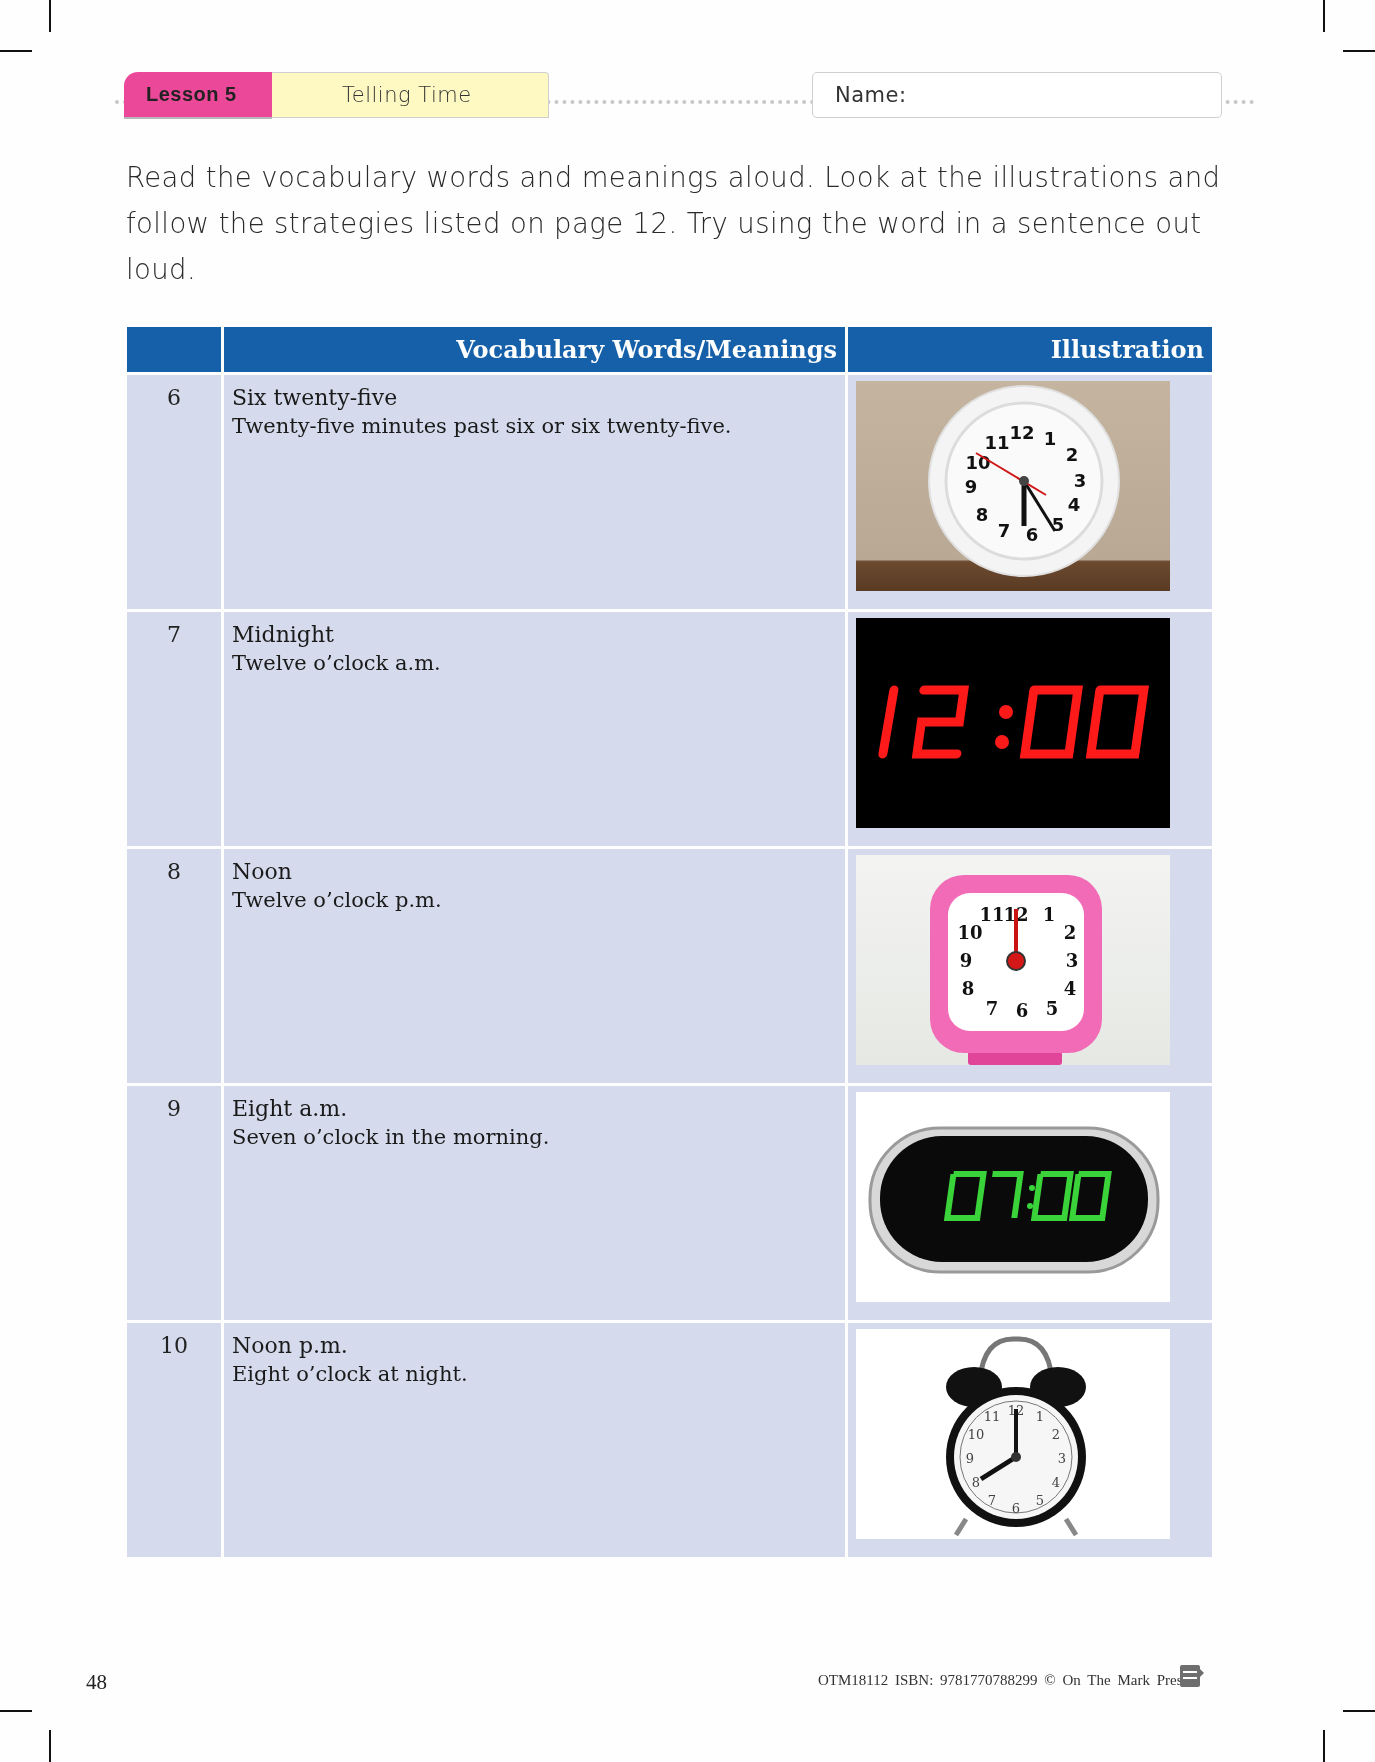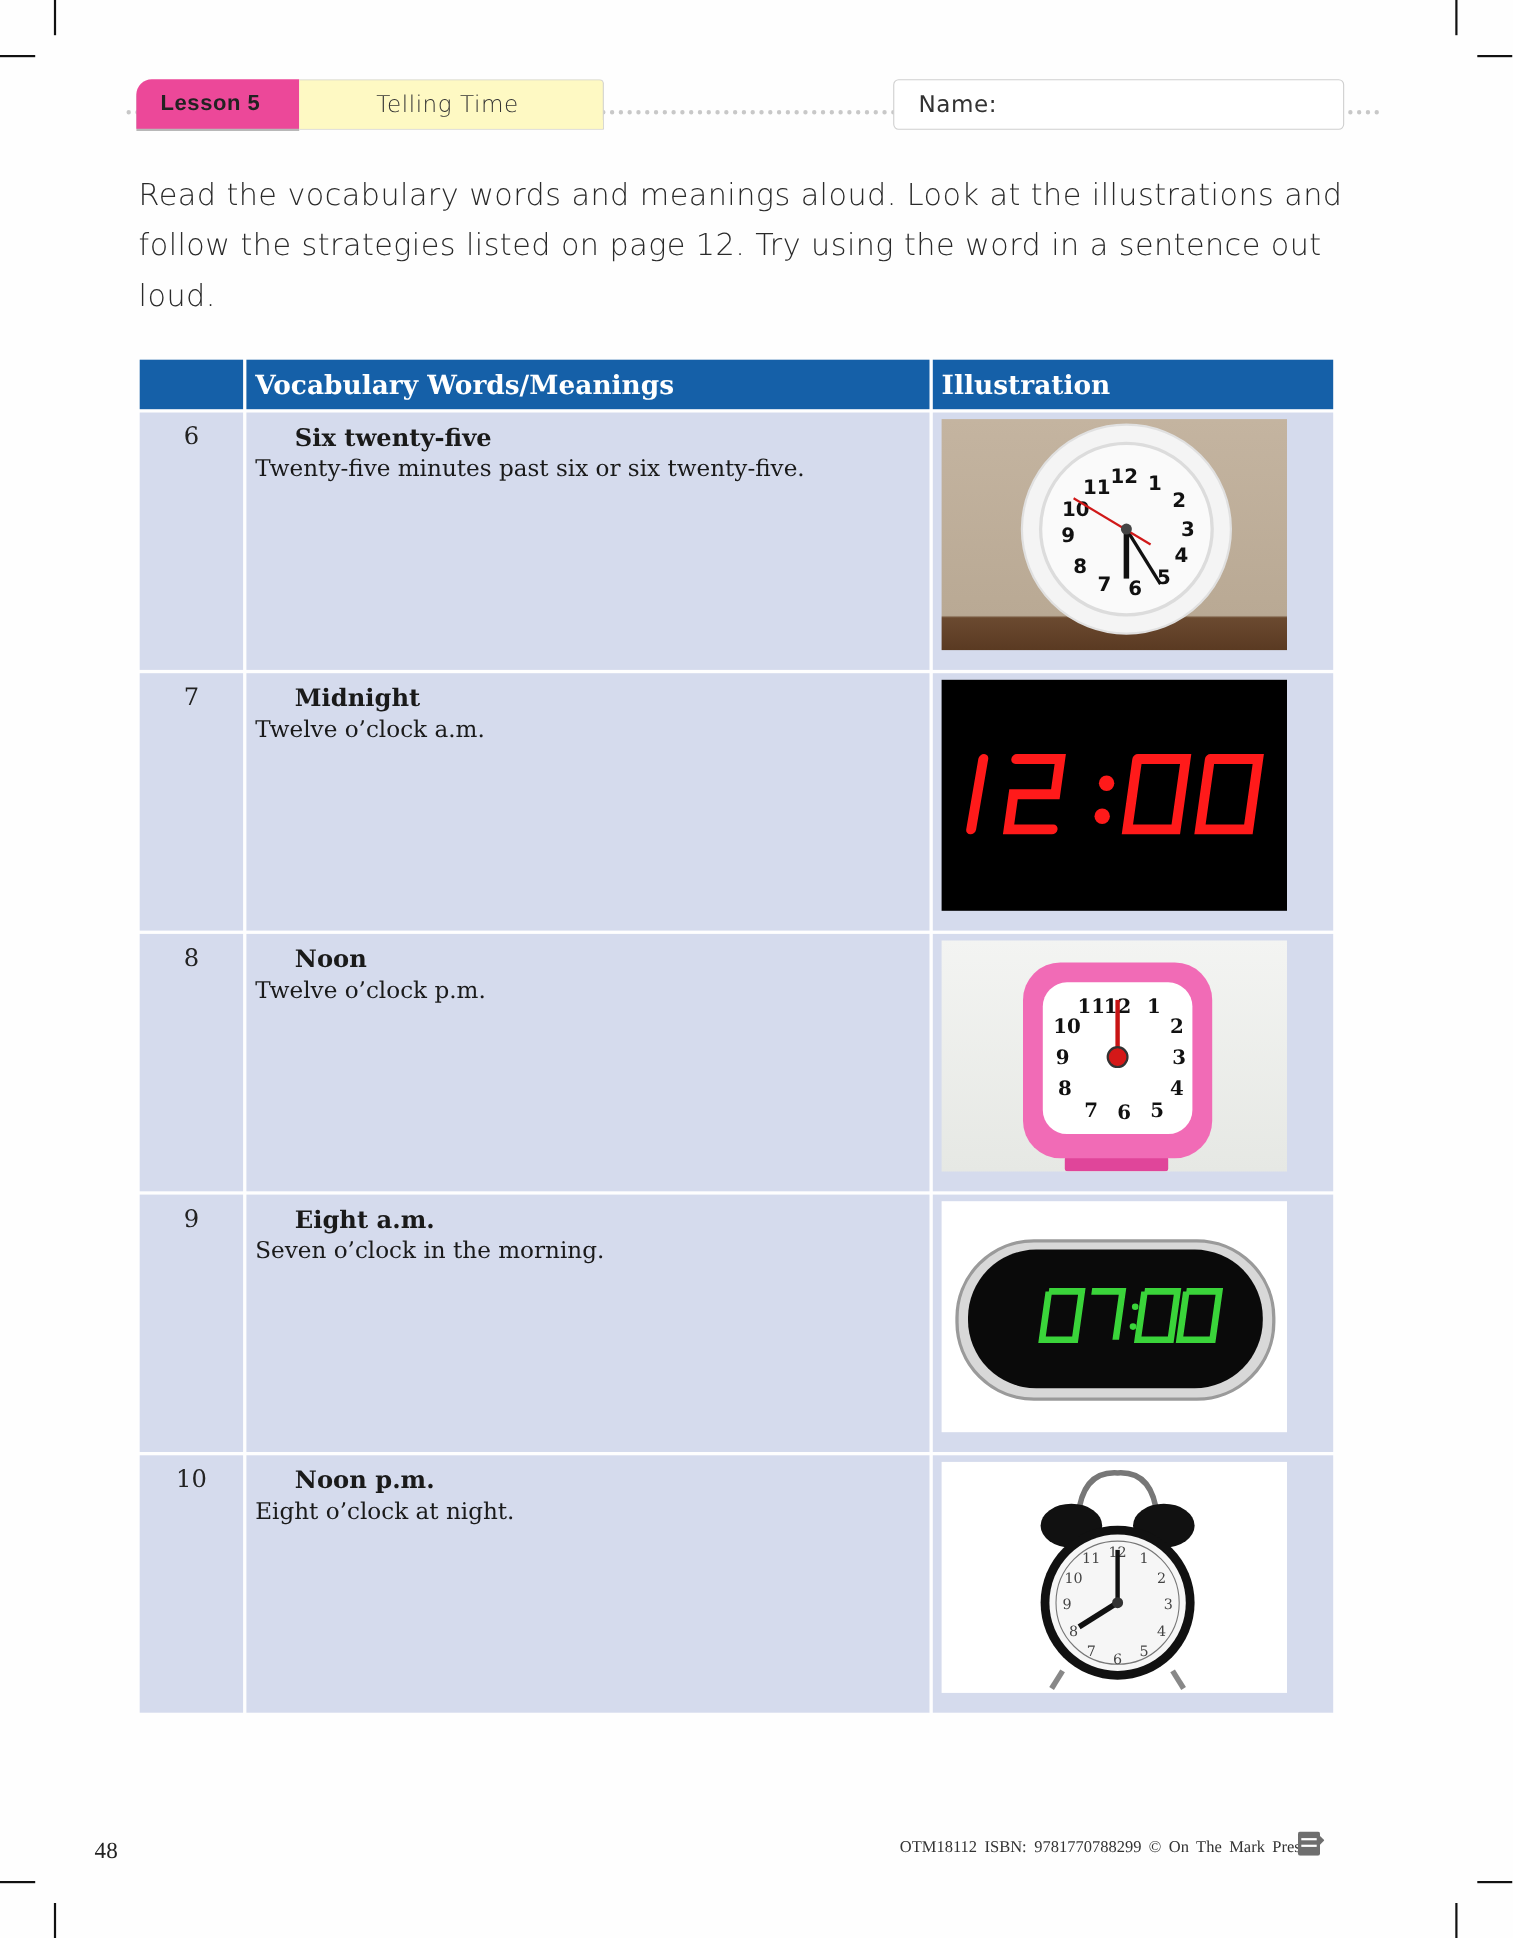--- a/index.html
+++ b/index.html
@@ -7,25 +7,25 @@
   .crop { position:absolute; background:#111; }
   .hdr-bar { position:absolute; left:115px; top:100px; width:1140px; height:0; border-top:4px dotted #c8c8c8; }
   .lesson-tab { position:absolute; left:124px; top:72px; width:148px; height:45px; background:#ec4899; border-radius:14px 0 0 0; box-shadow:0 2px 0 #b8b8b8; }
   .lesson-tab span { position:absolute; left:22px; top:11px; font-family:"Liberation Sans", sans-serif; font-weight:bold; font-size:20px; color:#222; letter-spacing:0.5px; }
   .title-tab { position:absolute; left:272px; top:72px; width:276px; height:44px; background:#fef9c3; border:1px solid #cfcfcf; border-left:none; border-radius:0 4px 0 0; }
   .title-tab span { position:absolute; left:70px; top:10px; font-size:21px; font-weight:200; color:#333; font-family:"DejaVu Sans", sans-serif; letter-spacing:0.5px; }
   .name-box { position:absolute; left:812px; top:72px; width:408px; height:44px; background:#fff; border:1px solid #cfcfcf; border-radius:5px; }
   .name-box span { position:absolute; left:22px; top:10px; font-size:21px; color:#333; letter-spacing:0.5px; }
   .instructions { position:absolute; left:126px; top:154px; width:1110px; font-size:27.5px; line-height:46px; color:#2a2a2a; letter-spacing:0.4px; font-weight:300; }
   table.vocab { position:absolute; left:127px; top:327px; width:1091px; border-collapse:separate; border-spacing:3px 3px; margin:-3px; }
-  table.vocab th { background:#1560a8; color:#fff; font-family:"DejaVu Serif", serif; font-weight:bold; font-size:24px; text-align:left; height:45px; padding:0 8px; }
+  table.vocab th { background:#1560a8; color:#fff; font-family:"DejaVu Serif", serif; font-weight:bold; font-size:24px; text-align:right; height:45px; padding:0 8px; }
   table.vocab td { background:#d5dbed; vertical-align:top; height:222px; font-family:"DejaVu Serif", serif; }
   td.num { width:92px; text-align:center; font-size:22px; padding-top:10px; color:#222; font-family:"DejaVu Sans", sans-serif; }
   td.word { width:605px; padding:9px 8px 0 8px; }
-  td.word .term { font-weight:bold; font-size:22px; line-height:28px; color:#1a1a1a;margin-left:36px; }
+  td.word .term { font-weight:normal; font-size:22px; line-height:28px; color:#1a1a1a; }
   td.word .meaning { font-size:21px; line-height:28px; color:#1a1a1a; }
   td.ill { padding:6px 8px; }
   .img { width:314px; height:210px; position:relative; overflow:hidden; }
   .footer-page { position:absolute; left:86px; top:1670px; font-family:"Liberation Serif", serif; font-size:21px; color:#222; }
   .footer-isbn { position:absolute; left:818px; top:1672px; font-family:"Liberation Serif", serif; font-size:15px; color:#333; word-spacing:3px; }
   .footer-icon { position:absolute; left:1180px; top:1665px; }
 </style>
 </head>
 <body>
 

